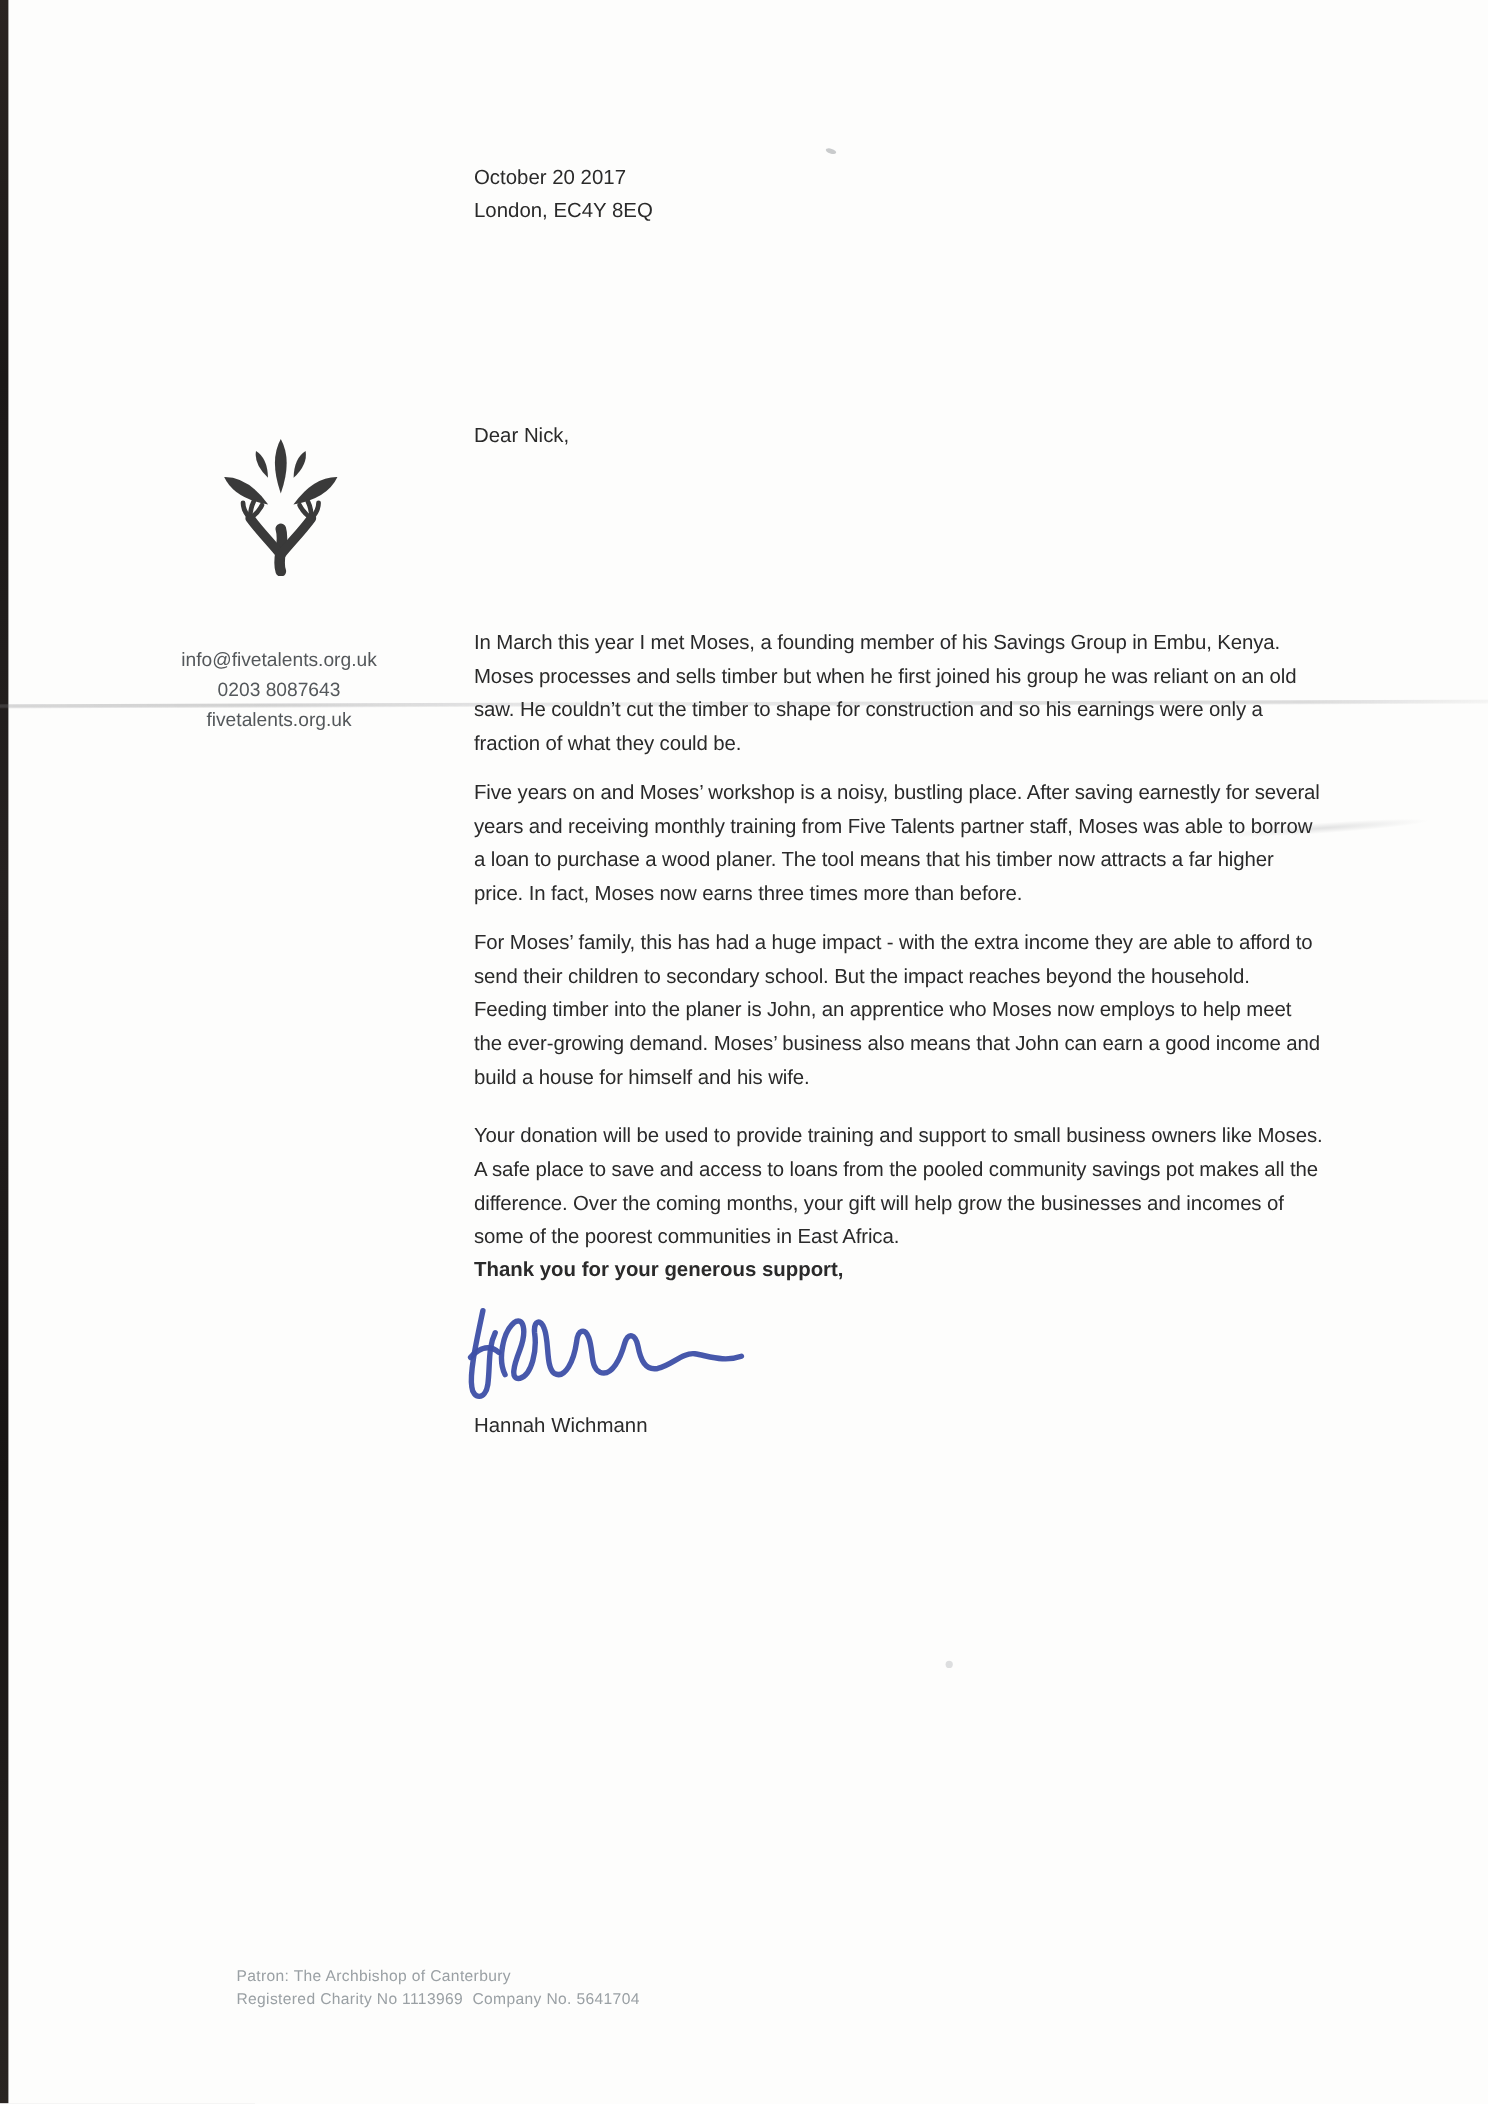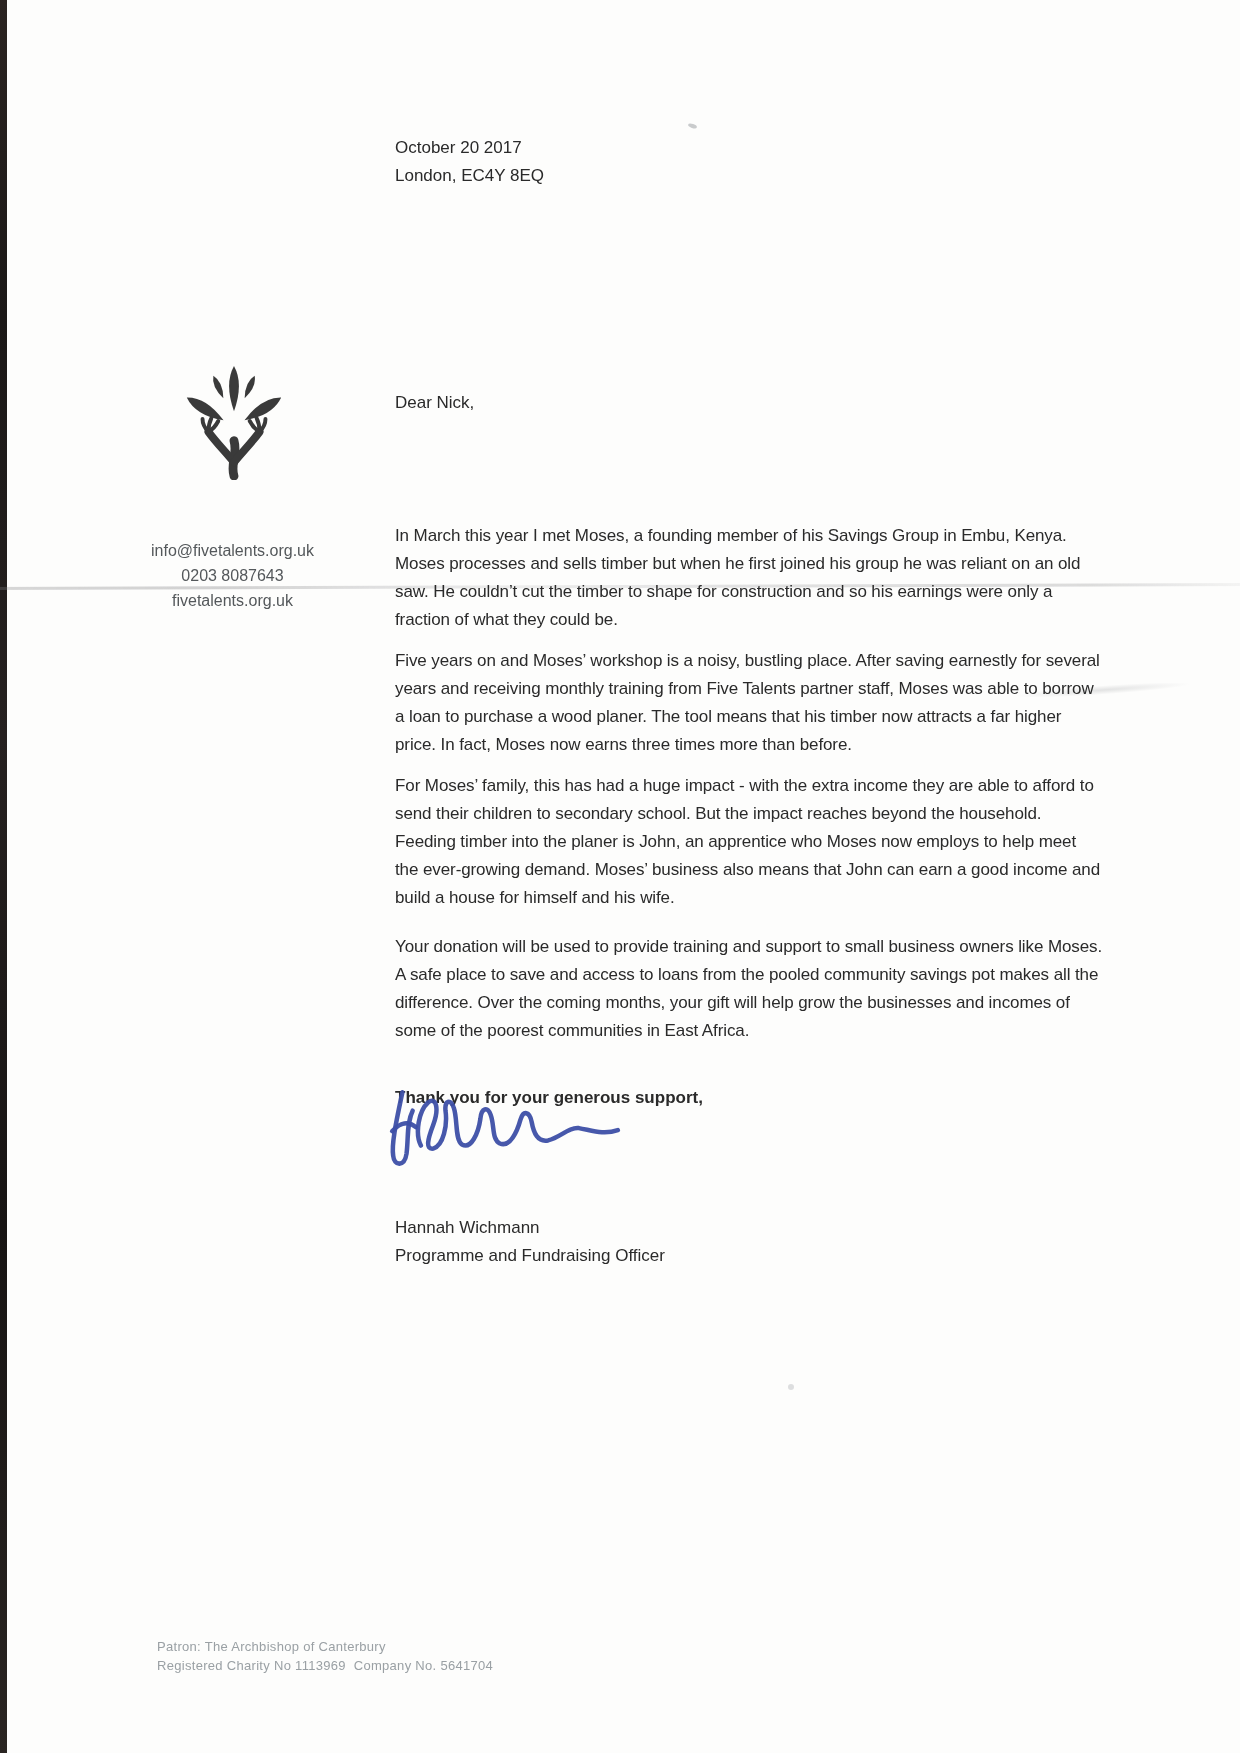--- a/index.html
+++ b/index.html
@@ -41,21 +41,21 @@
     position:absolute;left:978px;top:682px;width:250px;height:16px;
     background:radial-gradient(ellipse 50% 40% at 50% 50%,rgba(130,132,136,.22),rgba(130,132,136,0) 70%);
     transform:rotate(-4deg);
   }
   .speck{position:absolute;background:rgba(115,120,126,.38);border-radius:50%;}
   .speck-1{left:688px;top:124px;width:9px;height:4px;transform:rotate(18deg);}
   .speck-2{left:788px;top:1384px;width:6px;height:6px;opacity:.6;}
 
   
   .sender{position:absolute;left:395px;top:134px;width:708px;font-size:17px;line-height:28px;}
-  .letter-line{position:absolute;left:395px;width:708px;font-size:17px;line-height:28px;margin-top:40px;}
+  .letter-line{position:absolute;left:395px;width:708px;font-size:17px;line-height:28px;}
   .salutation{top:349px;}
   .para{position:absolute;left:395px;width:708px;font-size:17px;line-height:28px;letter-spacing:-.1px;}
   .para-1{top:420px;}
   .para-2{top:505px;}
   .para-3{top:630px;}
   .para-4{top:755px;}
   .para-5{top:916px;}
   .closing{top:1044px;font-weight:bold;}
   .sig-name{top:1174px;}
   .sig-title{top:1202px;}
@@ -77,21 +77,21 @@
 
   
   .signature-svg{position:absolute;left:386px;top:1078px;width:238px;height:92px;}
   .signature-svg path{fill:none;stroke:var(--signature-blue);stroke-width:4.4;stroke-linecap:round;stroke-linejoin:round;opacity:.95;}
 
   
   .page-footer{
     position:absolute;left:157px;top:1637px;
     font-size:13px;line-height:19px;color:var(--footer-gray);letter-spacing:.3px;
   }
-  .page-footer div{white-space:pre-wrap;}
+  .page-footer div{white-space:pre-wrap;margin-left:40px;}
 </style>
 </head>
 <body>
 
 <div class="page">
 
   <div class="scan-edge"></div>
   <div class="crease-1"></div>
   <div class="crease-2"></div>
   <div class="speck speck-1"></div>
@@ -137,20 +137,19 @@
 
   <div class="letter-line closing">Thank you for your generous support,</div>
 
   <svg class="signature-svg" viewBox="0 0 232 86" xmlns="http://www.w3.org/2000/svg">
     <path d="M16 12 C11 36 5 62 7 74 C8 84 18 85 20 72 C22 56 20 42 26 30"></path>
     <path d="M6 50 C14 41 22 40 29 46"></path>
     <path d="M34 64 C28 52 32 30 41 22 C49 16 52 28 46 44 C41 57 38 68 46 67 C56 64 60 44 58 30 C57 20 63 18 66 27 C70 38 67 58 74 63 C83 68 90 52 92 38 C93 27 99 26 102 34 C106 45 103 58 111 62 C121 66 128 50 131 39 C134 29 140 31 142 41 C144 52 148 61 158 59 C170 56 178 46 188 47 C200 49 212 54 226 49"></path>
   </svg>
 
   <div class="letter-line sig-name">Hannah Wichmann</div>
-  <div class="letter-line sig-title">Programme and Fundraising Officer</div>
 
   <footer class="page-footer">
     <div>Patron: The Archbishop of Canterbury</div>
     <div>Registered Charity No 1113969  Company No. 5641704</div>
   </footer>
 
 </div>
 
 </body></html>

